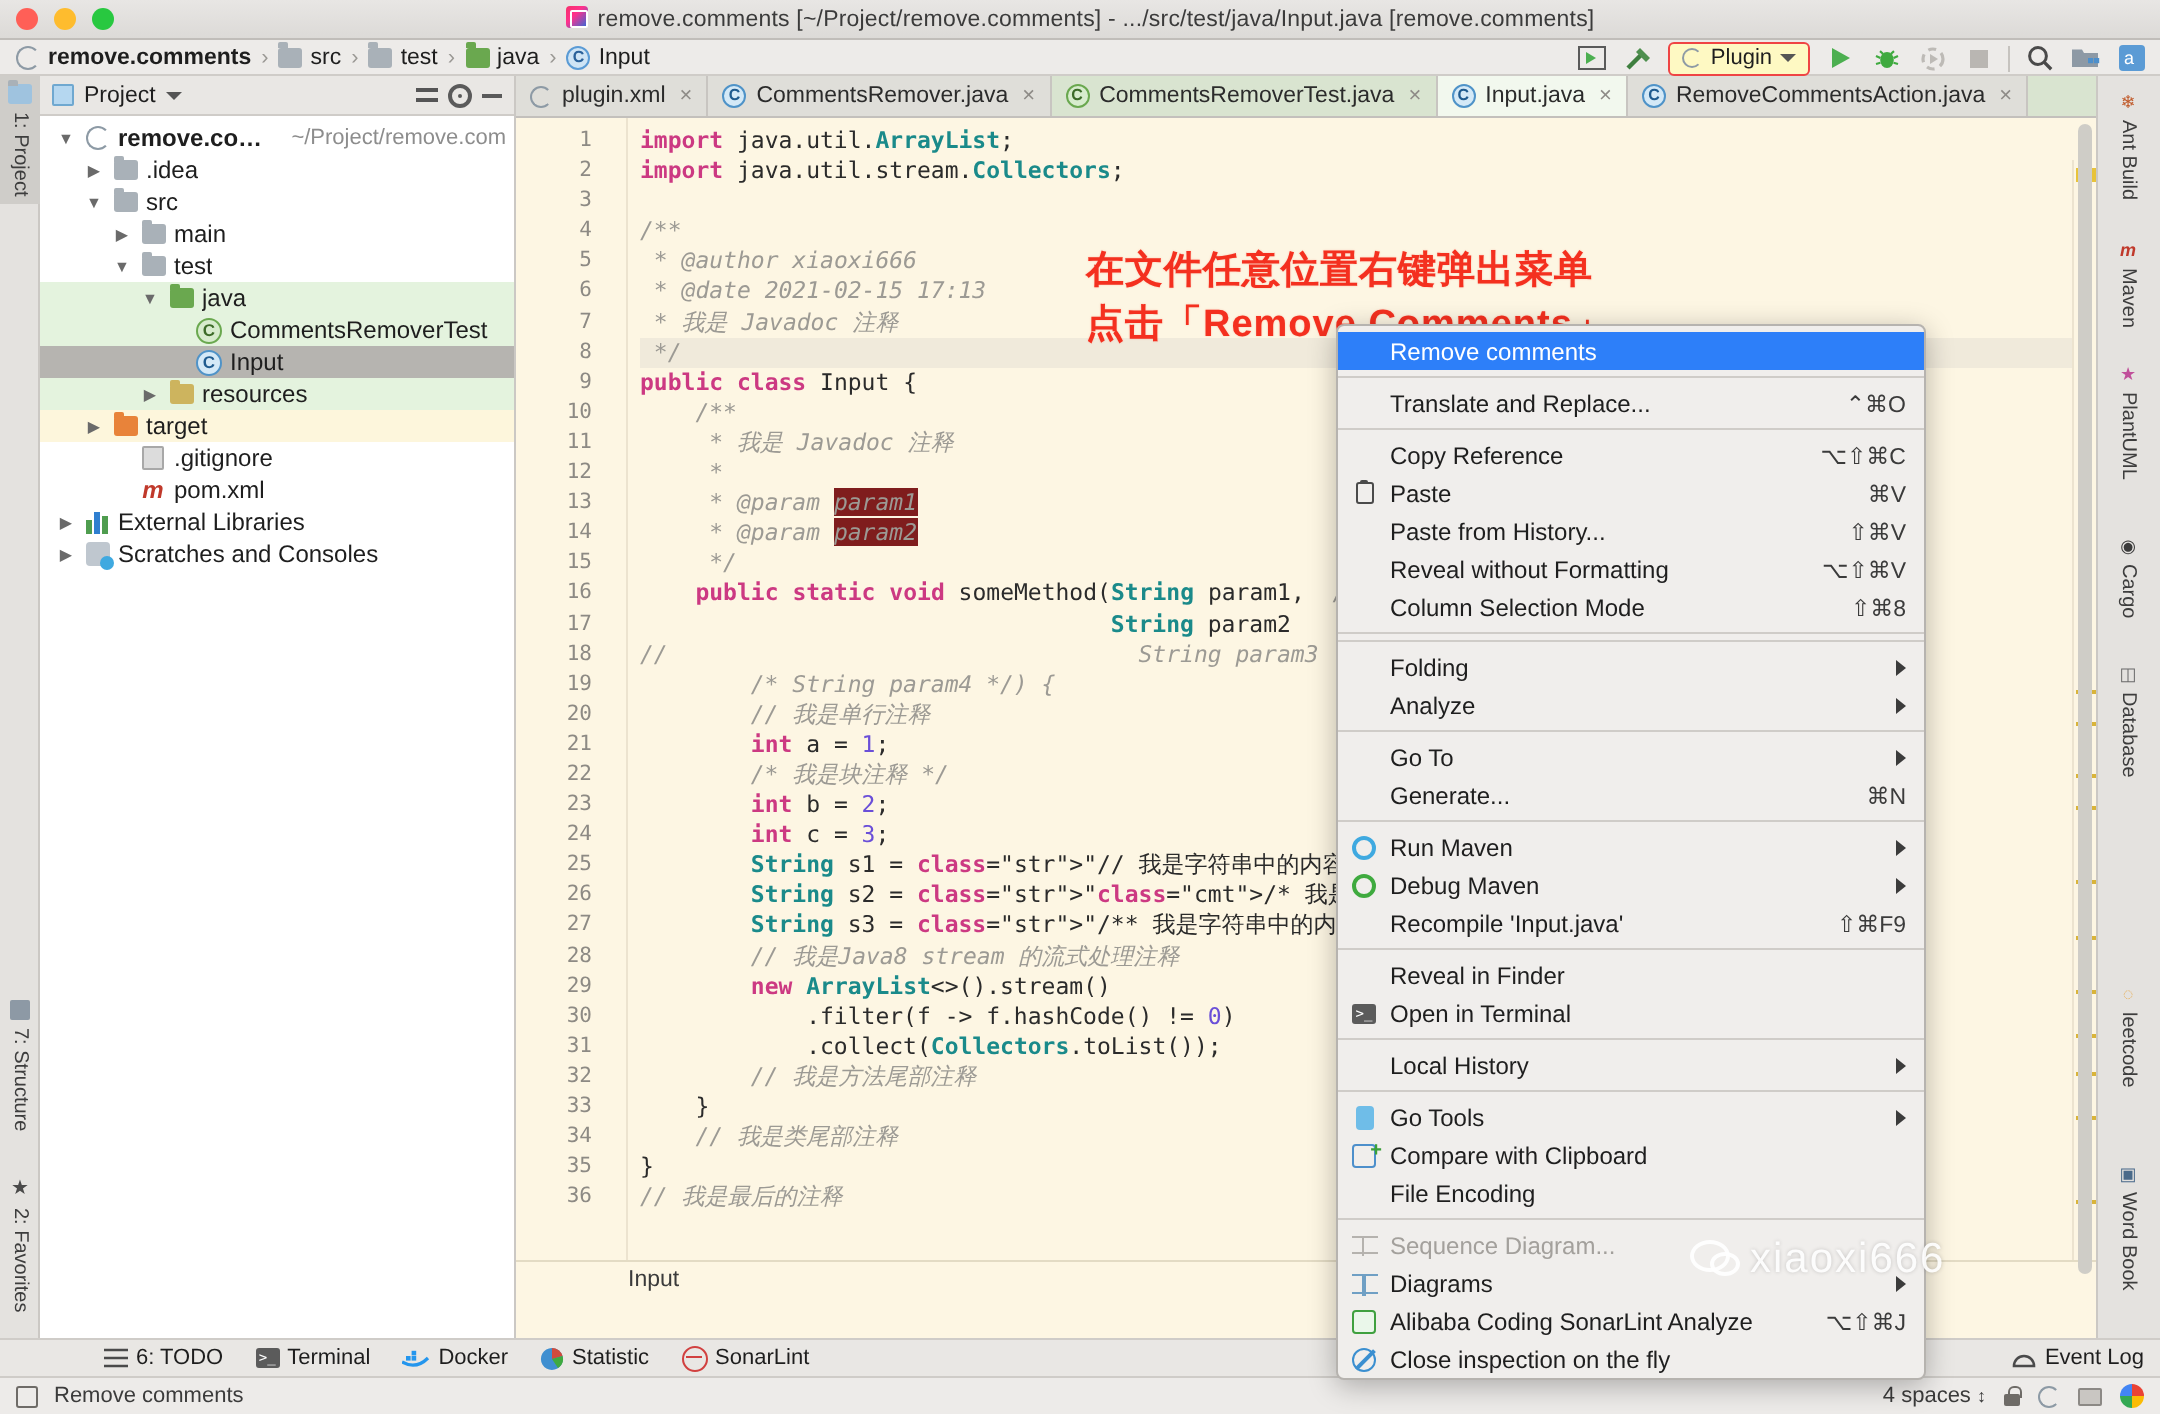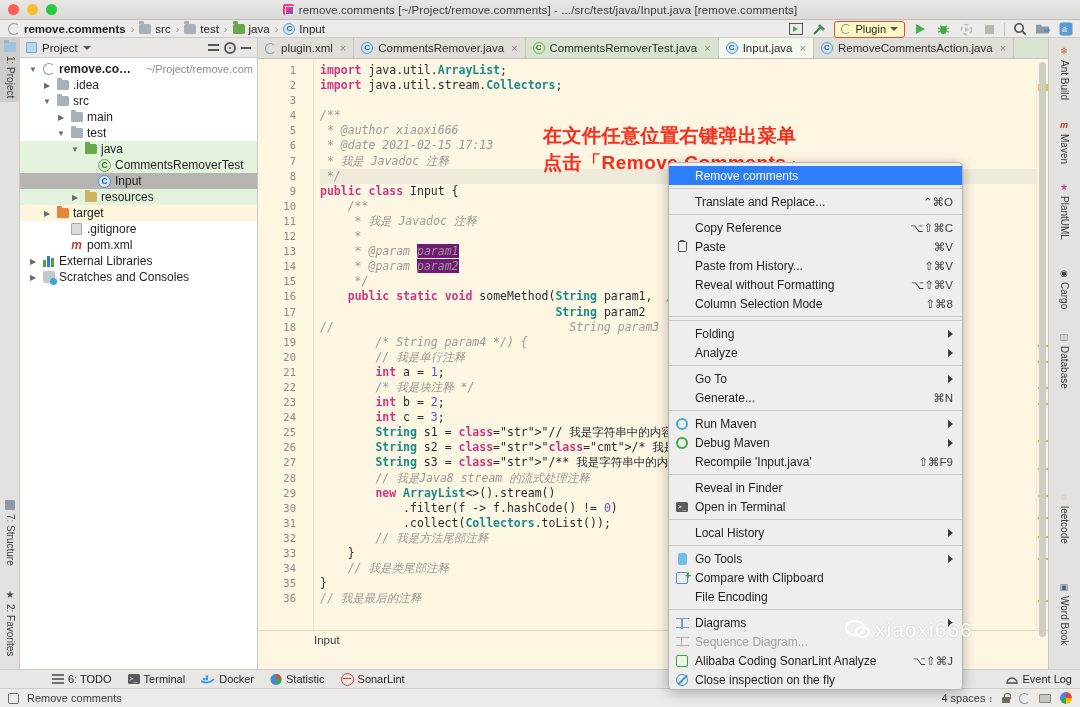--- a/index.html
+++ b/index.html
@@ -173,21 +173,21 @@
     flex:1; padding:4px 0 0 6px; font-family:"DejaVu Sans Mono", monospace;
     font-size:11.5px; line-height:15.1px; white-space:pre; color:#2b2b2b;
   }
   .code .ln { height:15.1px; }
   .code .ln.cur { background:#f0eadb; }
   .kw { color:#cc3982; font-weight:bold; }
   .num { color:#6a4fd8; }
   .typ { color:#1a8a8a; font-weight:bold; }
   .cmt { color:#9c9a94; font-style:italic; }
   .tag { color:#9c9a94; font-style:italic; }
-  .prm { background:#701a75; color:#9c9a94; font-style:italic; }
+  .prm { background:#7f1d1d; color:#9c9a94; font-style:italic; }
 
   .redanno {
     position:absolute; left:285px; top:84px; color:#f4301f;
     font-size:19px; font-weight:bold; line-height:27px; letter-spacing:.5px;
     text-shadow:0 0 1px rgba(244,48,31,.25);
   }
 
   .breadbar {
     position:absolute; left:0; bottom:21px; width:790px; height:19px;
     background:#fdf6e3; border-top:1px solid #e3dbc4;
@@ -779,32 +779,32 @@
         <span class="micon">
           <span class="ic-cmp"></span>
         </span>
         <span class="mlabel hasicon">Compare with Clipboard</span>
       </div>
       <div class="mi">
         <span class="micon"></span>
         <span class="mlabel hasicon">File Encoding</span>
       </div>
       <div class="msep"></div>
+      <div class="mi disabled">
+        <span class="micon">
+          <span class="ic-seq"></span>
+        </span>
+        <span class="mlabel hasicon">Sequence Diagram...</span>
+      </div>
       <div class="mi">
         <span class="micon">
           <span class="ic-diag"></span>
         </span>
         <span class="mlabel hasicon">Diagrams</span>
         <span class="subarrow"></span>
-      </div>
-      <div class="mi disabled">
-        <span class="micon">
-          <span class="ic-seq"></span>
-        </span>
-        <span class="mlabel hasicon">Sequence Diagram...</span>
       </div>
       <div class="mi">
         <span class="micon">
           <span class="ic-alib"></span>
         </span>
         <span class="mlabel hasicon">Alibaba Coding SonarLint Analyze</span>
         <span class="shortcut">⌥⇧⌘J</span>
       </div>
       <div class="mi">
         <span class="micon">

